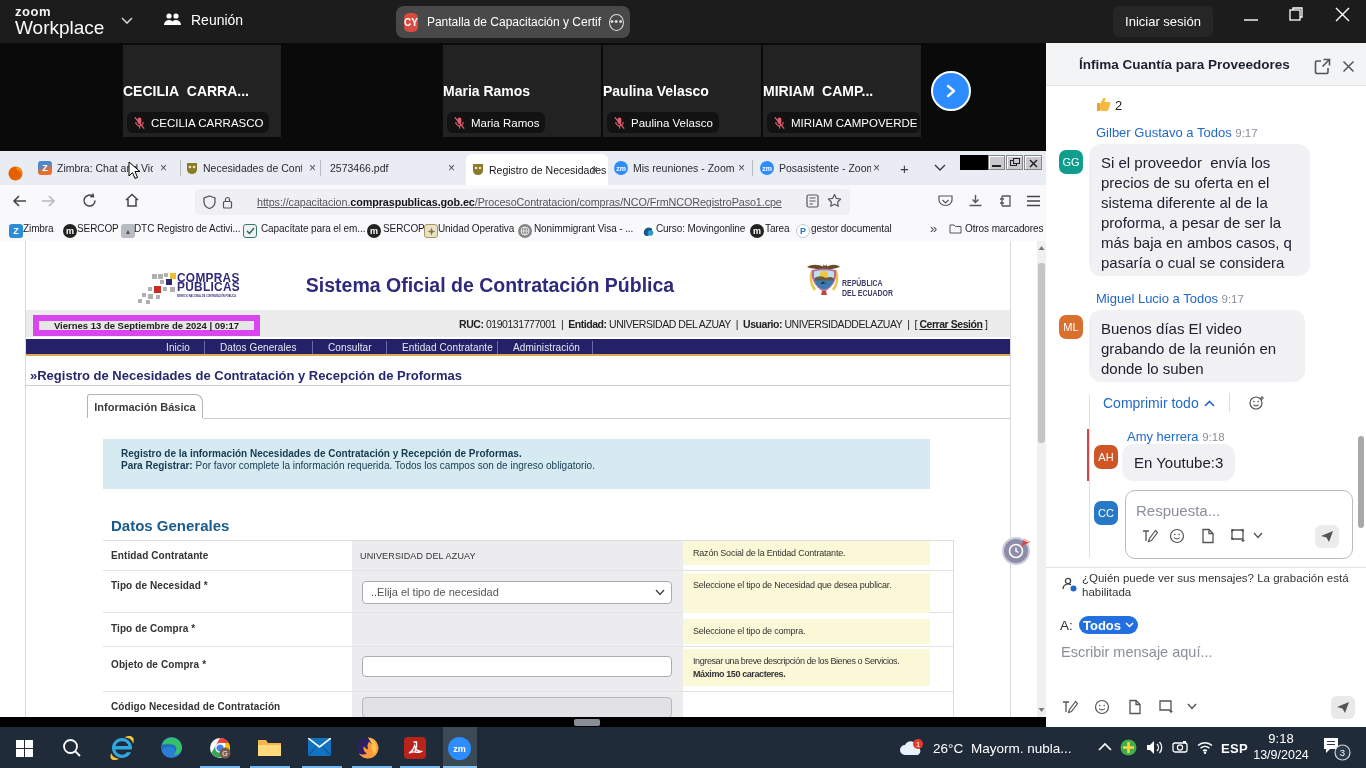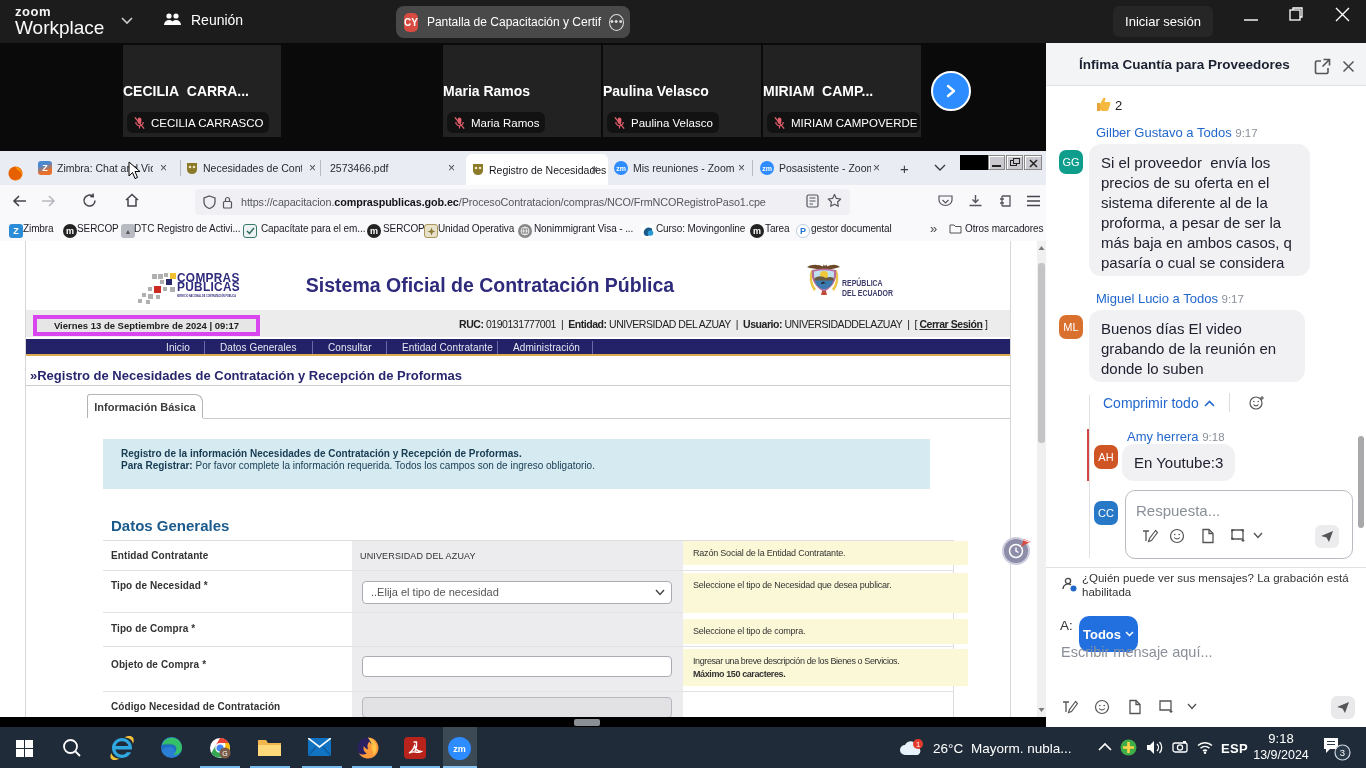--- a/index.html
+++ b/index.html
@@ -39,36 +39,36 @@
 .bkit{position:absolute;top:5px;white-space:nowrap;}
 .bkit .bkic{position:relative;top:1px;}
 .bkic{width:14px;height:14px;border-radius:3px;display:inline-flex;align-items:center;justify-content:center;color:#fff;font-size:9px;font-weight:bold;flex:none;}
 
 #page{left:0;top:90px;width:1037px;height:476px;background:#fff;overflow:hidden;}
 #pgborder{left:25px;top:0px;width:986px;height:476px;border-left:1px solid #d8d8d8;border-right:1px solid #d8d8d8;}
 #cplogo{left:136px;top:17px;}
 #ptitle2{left:0px;top:33px;width:980px;text-align:center;font-size:19.5px;font-weight:bold;color:#2e2a7c;}
 #ecu{left:798px;top:17px;}
 #grayband{left:26px;top:69px;width:984px;height:27px;background:#ececec;}
-#datebox{left:33px;top:74px;width:227px;height:21px;background:#e6e6e6;border:4px solid #d946ef;font-size:9.5px;font-weight:bold;color:#222;display:flex;align-items:center;justify-content:center;}
+#datebox{left:33px;top:74px;width:227px;height:21px;background:#e6e6e6;border:6px solid #d946ef;font-size:9.5px;font-weight:bold;color:#222;display:flex;align-items:center;justify-content:center;}
 #ructext{left:459px;top:77px;font-size:10.5px;color:#222;white-space:nowrap;letter-spacing:-0.45px;}
 #navbar{left:26px;top:98px;width:984px;height:17px;background:#232269;border-bottom:2px solid #dcaa50;}
 .nv{position:absolute;font-size:10px;color:#e8e8f4;letter-spacing:0.1px;}
 .nvd{position:absolute;width:1px;height:13px;background:#6a6aa8;}
 #bread{left:30px;top:127px;font-size:13px;font-weight:bold;color:#28276e;}
 #breadline{left:26px;top:144px;width:984px;height:1px;background:#ccc;}
 #tabinfo{left:87px;top:153px;width:116px;height:24px;background:#fff;border:1px solid #b4b4b4;border-bottom:none;border-radius:3px 8px 0 0;font-size:11px;font-weight:bold;color:#3c3c3c;display:flex;align-items:center;justify-content:center;}
 #tabline{left:203px;top:177px;width:807px;height:1px;background:#ccc;}
 #infobox{left:103px;top:198px;width:827px;height:50px;background:#d5ebf1;font-size:10px;color:#173a52;padding:9px 0 0 18px;line-height:12px;}
 #dg{left:111px;top:276px;font-size:15px;font-weight:bold;color:#1a5a8c;}
 #ftable{left:103px;top:299px;width:850px;height:177px;border-top:1px solid #ddd;}
 #valcol{left:249px;top:0;width:331px;height:177px;background:#ececef;}
 .frow{position:absolute;left:0;width:850px;border-bottom:1px solid #e2e2e2;}
 .flabel{position:absolute;left:8px;font-size:10px;font-weight:bold;color:#333;letter-spacing:0.1px;}
-.yellow{position:absolute;left:580px;width:285px;background:#fbf8d7;color:#333;padding:6px 16px 0 10px;}
+.yellow{position:absolute;left:580px;width:247px;background:#fbf8d7;color:#333;padding:6px 16px 0 10px;}
 .helptx{font-size:9px;color:#333;letter-spacing:-0.2px;display:block;line-height:12.5px;}
 #pscroll{left:1037px;top:90px;width:9px;height:476px;background:#f0f0f0;}
 #pthumb{left:1038px;top:112px;width:7px;height:180px;background:#c4c4c6;border-radius:3px;}
 
 #chat{left:1046px;top:43px;width:320px;height:684px;background:#fff;}
 #chathdr{left:0;top:0;width:320px;height:43px;background:#f3f4f6;border-bottom:1px solid #e2e2e2;display:flex;align-items:center;}
 #chattitle{margin-left:33px;font-size:13.5px;font-weight:bold;color:#1b2130;}
 .av{position:absolute;width:24px;height:24px;border-radius:7px;color:#fff;font-size:11px;display:flex;align-items:center;justify-content:center;}
 .bub{position:absolute;background:#f1f1f4;border-radius:12px;font-size:15px;color:#202230;line-height:20px;padding:9px 12px;}
 .sender{position:absolute;font-size:13px;color:#2268cc;white-space:nowrap;}
@@ -237,21 +237,21 @@
         <path d="M2 8 L8 2.5 L14 8 M4 7 V14 H12 V7" stroke="#44444c" stroke-width="1.5" fill="none"></path>
       </svg>
     <div class="abs" id="urlbar">
       <svg width="13" height="14" viewBox="0 0 13 14" style="flex:none">
           <path d="M6.5 1 L12 3 V7 C12 10.5 9.5 12.5 6.5 13.5 C3.5 12.5 1 10.5 1 7 V3 Z" fill="none" stroke="#55555f" stroke-width="1.3"></path>
         </svg>
       <svg width="11" height="13" viewBox="0 0 11 13" style="flex:none;margin-left:6px">
           <rect x="1.5" y="5.5" width="8" height="6.5" rx="1" fill="none" stroke="#55555f" stroke-width="1.2"></rect>
           <path d="M3.5 5.5 V3.5 a2 2 0 0 1 4 0 V5.5" fill="none" stroke="#55555f" stroke-width="1.2"></path>
         </svg>
-      <span style="margin-left:8px;white-space:nowrap;">https://capacitacion.<b style="color:#14141c">compraspublicas.gob.ec</b>/ProcesoContratacion/compras/NCO/FrmNCORegistroPaso1.cpe</span>
+      <span style="margin-left:24px;white-space:nowrap;text-decoration:underline;">https://capacitacion.<b style="color:#14141c">compraspublicas.gob.ec</b>/ProcesoContratacion/compras/NCO/FrmNCORegistroPaso1.cpe</span>
     </div>
     <svg class="abs" style="left:806px;top:43px" width="13" height="14" viewBox="0 0 13 14">
         <rect x="1" y="1" width="11" height="12" rx="1.5" fill="none" stroke="#55555f" stroke-width="1.2"></rect>
         <path d="M3.5 4 H9.5 M3.5 7 H9.5 M3.5 10 H7" stroke="#55555f" stroke-width="1.1"></path>
       </svg>
     <svg class="abs" style="left:827px;top:42px" width="15" height="15" viewBox="0 0 15 15">
         <path d="M7.5 1.5 L9.4 5.4 L13.7 6 L10.6 9 L11.3 13.3 L7.5 11.3 L3.7 13.3 L4.4 9 L1.3 6 L5.6 5.4 Z" fill="none" stroke="#55555f" stroke-width="1.2" stroke-linejoin="round"></path>
       </svg>
     <svg class="abs" style="left:938px;top:43px" width="15" height="14" viewBox="0 0 15 14">
         <path d="M1 2 H14 V6 a6.5 5.5 0 0 1 -13 0 Z" fill="none" stroke="#55555f" stroke-width="1.2"></path>
@@ -500,21 +500,21 @@
 
     <div class="abs" style="left:0px;top:524px;width:320px;height:1px;background:#e2e2e2"></div>
     <svg class="abs" style="left:15px;top:533px" width="17" height="17" viewBox="0 0 17 17">
         <circle cx="7" cy="5" r="2.6" fill="none" stroke="#444" stroke-width="1.3"></circle>
         <path d="M2 13 a5 5 0 0 1 8 -4" fill="none" stroke="#444" stroke-width="1.3"></path>
         <circle cx="12.5" cy="12.5" r="3" fill="#2268cc"></circle>
       </svg>
     <div class="abs" style="left:36px;top:528px;width:280px;font-size:11.5px;color:#333;line-height:14px">¿Quién puede ver sus mensajes? La grabación está habilitada</div>
 
     <div class="abs" style="left:14px;top:575px;font-size:13.5px;color:#333">A:</div>
-    <div class="abs" style="left:33px;top:573px;width:59px;height:36px;background:#2270e0;border-radius:10px;color:#fff;font-size:13px;font-weight:bold;display:flex;align-items:center;justify-content:center;gap:4px">Todos <svg width="9" height="6" viewBox="0 0 9 6">
+    <div class="abs" style="left:33px;top:573px;width:59px;height:18px;background:#2270e0;border-radius:10px;color:#fff;font-size:13px;font-weight:bold;display:flex;align-items:center;justify-content:center;gap:4px">Todos <svg width="9" height="6" viewBox="0 0 9 6">
           <path d="M1 1 L4.5 4.5 L8 1" stroke="#fff" stroke-width="1.5" fill="none"></path>
         </svg></div>
     <div class="abs" style="left:15px;top:601px;font-size:14.5px;color:#8a8f99">Escribir mensaje aquí...</div>
 
     <svg class="abs" style="left:16px;top:656px" width="16" height="16" viewBox="0 0 16 16">
         <path d="M1 3 h6 M4 3 v10" stroke="#555" stroke-width="1.3" fill="none"></path>
         <path d="M13.5 2.5 l-6 8 l-1 3 l3 -1 l6 -8 z" fill="none" stroke="#555" stroke-width="1.2"></path>
       </svg>
     <svg class="abs" style="left:48px;top:656px" width="16" height="16" viewBox="0 0 16 16">
         <circle cx="8" cy="8" r="6.5" fill="none" stroke="#555" stroke-width="1.2"></circle>

